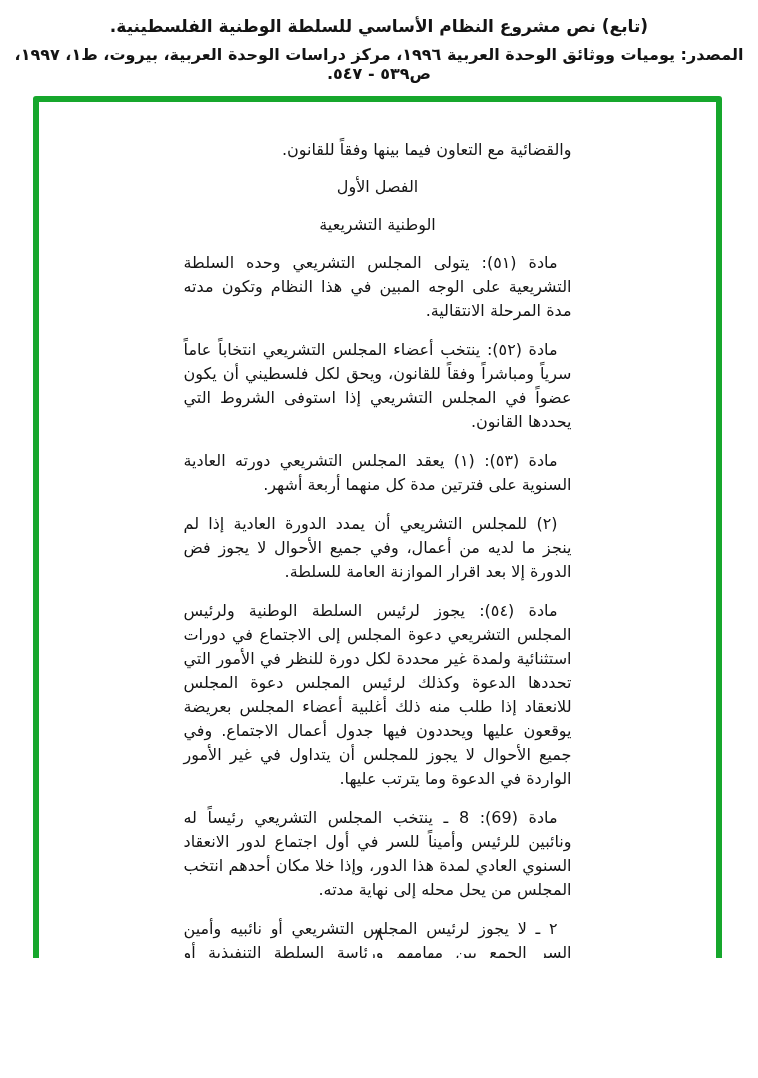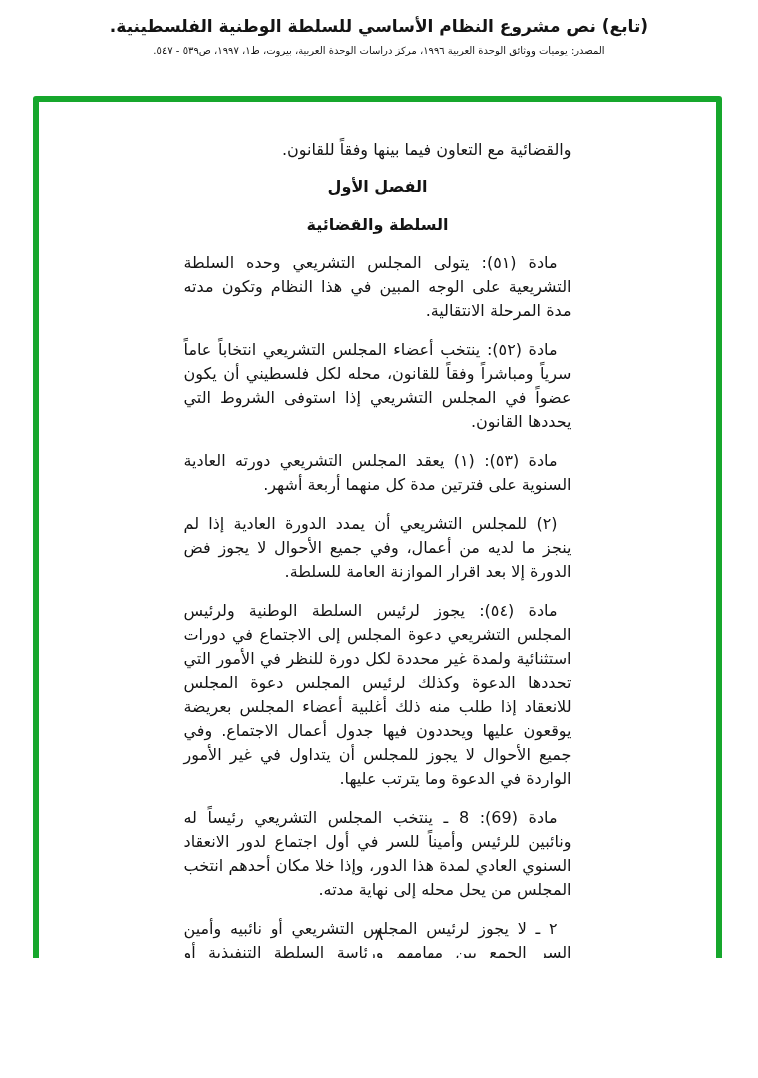--- a/index.html
+++ b/index.html
@@ -21,22 +21,22 @@
     text-align: center;
     direction: rtl;
   }
   .header-title {
     font-size: 17px;
     font-weight: bold;
     letter-spacing: 0;
   }
   .header-source {
     margin-top: 9px;
-    font-size: 10px;
-    font-weight: normal;
+    font-size: 16px;
+    font-weight: bold;
   }
   
   .frame {
     position: absolute;
     left: 33px;
     top: 96px;
     width: 689px;
     height: 933px;
     box-sizing: border-box;
     border: 6px solid #16a72c;
@@ -52,21 +52,21 @@
     line-height: 24px;
     text-align: right;
   }
   .cont-paragraph {
     margin: 0 0 13px 0;
     text-align: right;
   }
   .chapter-heading, .section-heading {
     margin: 0 0 14px 0;
     font-size: 16px;
-    font-weight: bold;
+    font-weight: normal;
     text-align: center;
   }
   .article {
     margin: 0 0 15px 0;
     text-align: justify;
     text-justify: inter-word;
     text-indent: 14px;
   }
   .article:last-child { margin-bottom: 0; }
   .article-label { font-weight: normal; }
@@ -90,30 +90,30 @@
     <div class="header-source">المصدر: يوميات ووثائق الوحدة العربية ١٩٩٦، مركز دراسات الوحدة العربية، بيروت، ط١، ١٩٩٧، ص٥٣٩ - ٥٤٧.</div>
   </div>
 
   <div class="frame">
     <div class="textcol">
 
       <p class="cont-paragraph">والقضائية مع التعاون فيما بينها وفقاً للقانون.</p>
 
       <div class="chapter-heading">الفصل الأول</div>
 
-      <div class="section-heading">السلطة والقضائية</div>
+      <div class="section-heading">الوطنية التشريعية</div>
 
       <p class="article">
         <span class="article-label">مادة (٥١):</span>
         <span class="article-text">يتولى المجلس التشريعي وحده السلطة التشريعية على الوجه المبين في هذا النظام وتكون مدته مدة المرحلة الانتقالية.</span>
       </p>
 
       <p class="article">
         <span class="article-label">مادة (٥٢):</span>
-        <span class="article-text">ينتخب أعضاء المجلس التشريعي انتخاباً عاماً سرياً ومباشراً وفقاً للقانون، محله لكل فلسطيني أن يكون عضواً في المجلس التشريعي إذا استوفى الشروط التي يحددها القانون.</span>
+        <span class="article-text">ينتخب أعضاء المجلس التشريعي انتخاباً عاماً سرياً ومباشراً وفقاً للقانون، ويحق لكل فلسطيني أن يكون عضواً في المجلس التشريعي إذا استوفى الشروط التي يحددها القانون.</span>
       </p>
 
       <p class="article">
         <span class="article-label">مادة (٥٣):</span>
         <span class="article-text">(١) يعقد المجلس التشريعي دورته العادية السنوية على فترتين مدة كل منهما أربعة أشهر.</span>
       </p>
 
       <p class="article">
         <span class="article-label"></span>
         <span class="article-text">(٢) للمجلس التشريعي أن يمدد الدورة العادية إذا لم ينجز ما لديه من أعمال، وفي جميع الأحوال لا يجوز فض الدورة إلا بعد اقرار الموازنة العامة للسلطة.</span>

